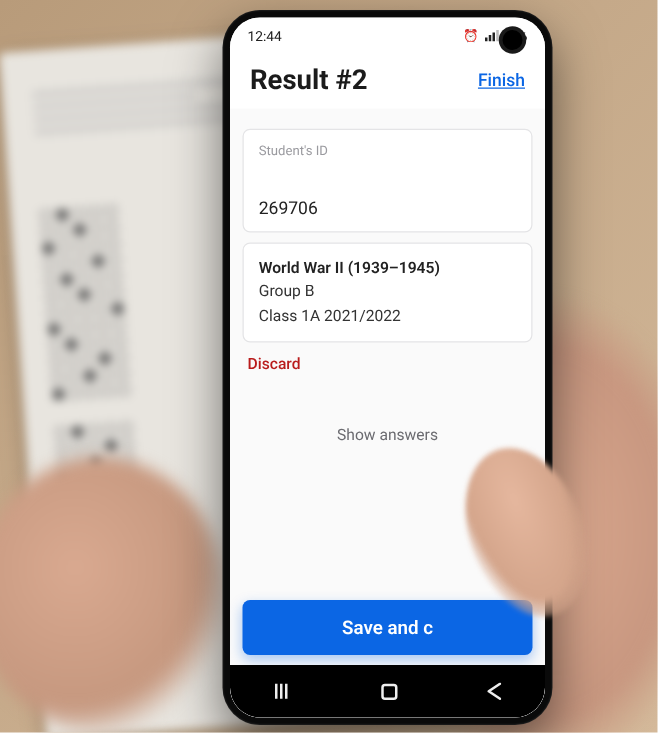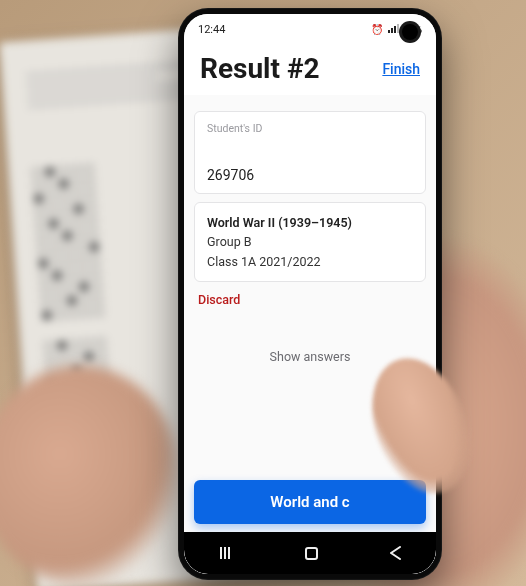--- a/index.html
+++ b/index.html
@@ -96,21 +96,21 @@
   .sig-icon span:nth-child(2){left:3px;height:5px;}
   .sig-icon span:nth-child(3){left:6px;height:7px;}
   .sig-icon span:nth-child(4){left:9px;height:9px; background:#bbb;}
 
   
   .app-header {
     display:flex; align-items:center; justify-content:space-between;
     padding: 8px 16px 10px;
     background:#fff;
   }
-  .app-header h1 { font-size:28px; font-weight:700; color:#1b1b1b;}
+  .app-header h1 { font-size:22px; font-weight:700; color:#1b1b1b;}
   .finish-link { color:#0b66e4; font-size:14px; font-weight:500;text-decoration:underline;}
 
   
   .content { flex:1; background:#fafafa; padding: 16px 10px; overflow:hidden; }
   .card {
     background:#fff; border:1px solid #e4e4e6; border-radius:6px;
     padding:10px 12px; margin-bottom:8px;
   }
   .label { font-size:10.5px; color:#9a9a9f; margin-bottom:2px; }
   .value { font-size:14px; color:#222;margin-top:32px; }
@@ -350,21 +350,21 @@
         <div class="meta-line">Class 1A 2021/2022</div>
       </div>
 
       <div class="discard">Discard</div>
 
       <div class="score-wrap">
         <div class="show-answers">Show answers</div>
       </div>
     </div>
 
-    <div class="save-btn">World and c</div>
+    <div class="save-btn">Save and c</div>
 
     <div class="nav-bar">
       <div class="nav-recent">
           <span></span>
           <span></span>
           <span></span>
         </div>
       <div class="nav-home"></div>
       <div class="nav-back">
         <svg width="12" height="14" viewBox="0 0 12 14">

